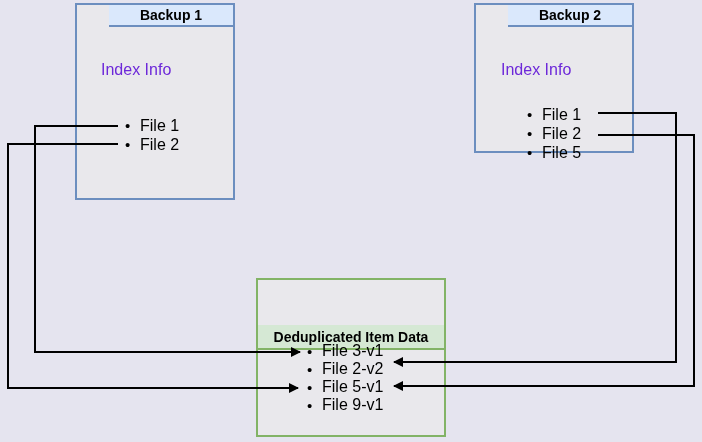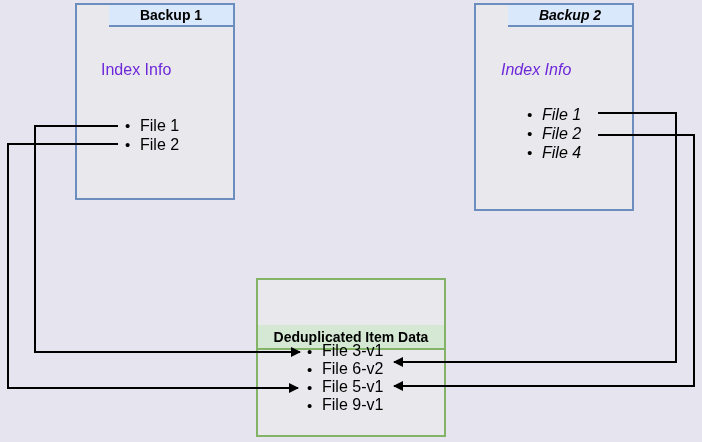--- a/index.html
+++ b/index.html
@@ -9,21 +9,21 @@
   
   .node{position:absolute;box-sizing:border-box;background:#e9e8ec;}
   .node.blue{border:2px solid #6c8ebf;padding-left:32px;}
   .node.green{border:2px solid #82b366;}
   .node-title{box-sizing:border-box;width:100%;display:flex;align-items:center;justify-content:center;
               font-size:14px;font-weight:bold;color:#000;}
   .blue .node-title{background:#dae8fc;border-bottom:2px solid #6c8ebf;height:22px;}
   .green .node-title{background:#d5e8d4;border-bottom:2px solid #82b366;height:25px;margin-top:45px;}
 
   #backup1{left:75px;top:3px;width:160px;height:197px;}
-  #backup2{left:474px;top:3px;width:160px;height:208px;font-style:italic;}
+  #backup2{left:474px;top:3px;width:160px;height:150px;}
   #dedup{left:256px;top:278px;width:190px;height:159px;}
 
   .heading{position:absolute;font-size:16px;color:#6d28d9;line-height:20px;white-space:nowrap;}
   #backup1 .heading{left:24px;top:55px;}
   #backup2 .heading{left:25px;top:55px;}
 
   ul.filelist{position:absolute;margin:0;padding:0;list-style:none;}
   ul.filelist li{display:flex;align-items:center;font-size:16px;color:#000;white-space:nowrap;}
   ul.filelist .bullet{display:inline-block;width:15px;text-align:left;font-size:15px;}
   #backup1 ul.filelist{left:48px;top:111px;}
@@ -64,35 +64,35 @@
       <li>
         <span class="bullet">•</span>
         <span>File 1</span>
       </li>
       <li>
         <span class="bullet">•</span>
         <span>File 2</span>
       </li>
       <li>
         <span class="bullet">•</span>
-        <span>File 4</span>
+        <span>File 5</span>
       </li>
     </ul>
   </div>
 
   <div class="node green" id="dedup">
     <div class="node-title">Deduplicated Item Data</div>
     <ul class="filelist">
       <li>
         <span class="bullet">•</span>
         <span>File 3-v1</span>
       </li>
       <li>
         <span class="bullet">•</span>
-        <span>File 6-v2</span>
+        <span>File 2-v2</span>
       </li>
       <li>
         <span class="bullet">•</span>
         <span>File 5-v1</span>
       </li>
       <li>
         <span class="bullet">•</span>
         <span>File 9-v1</span>
       </li>
     </ul>

